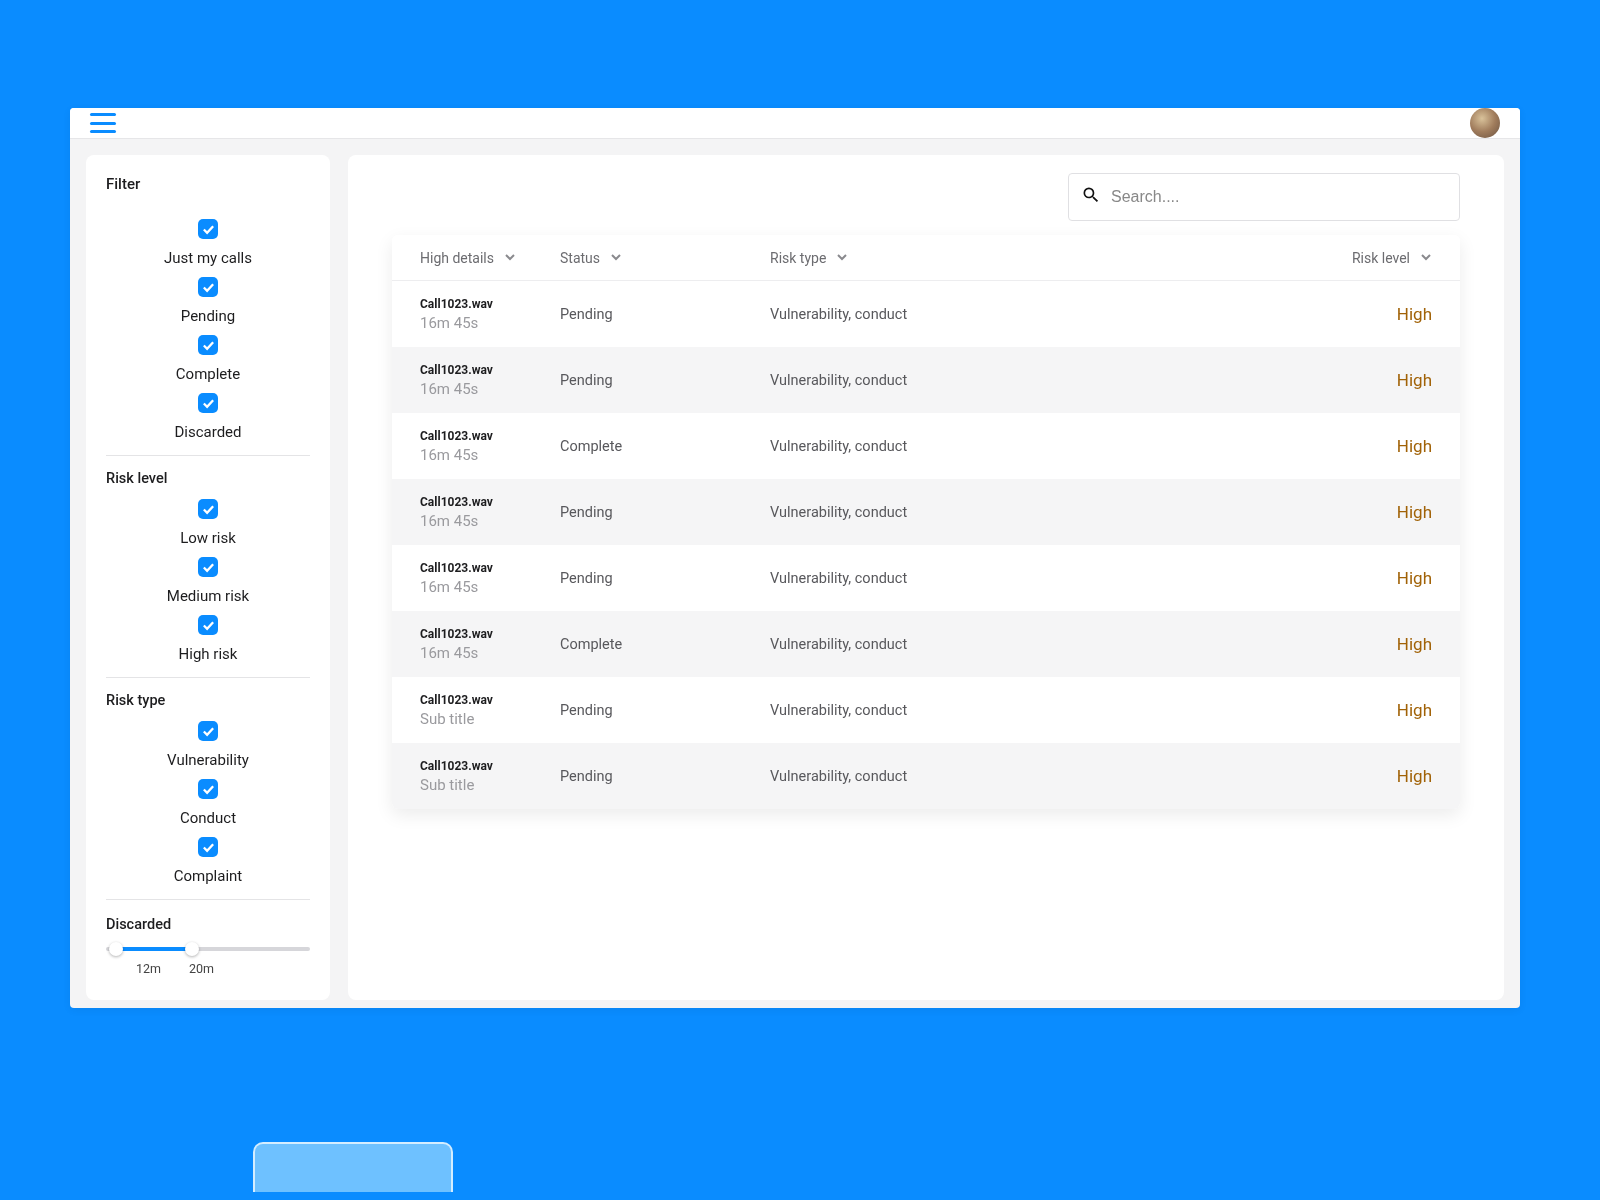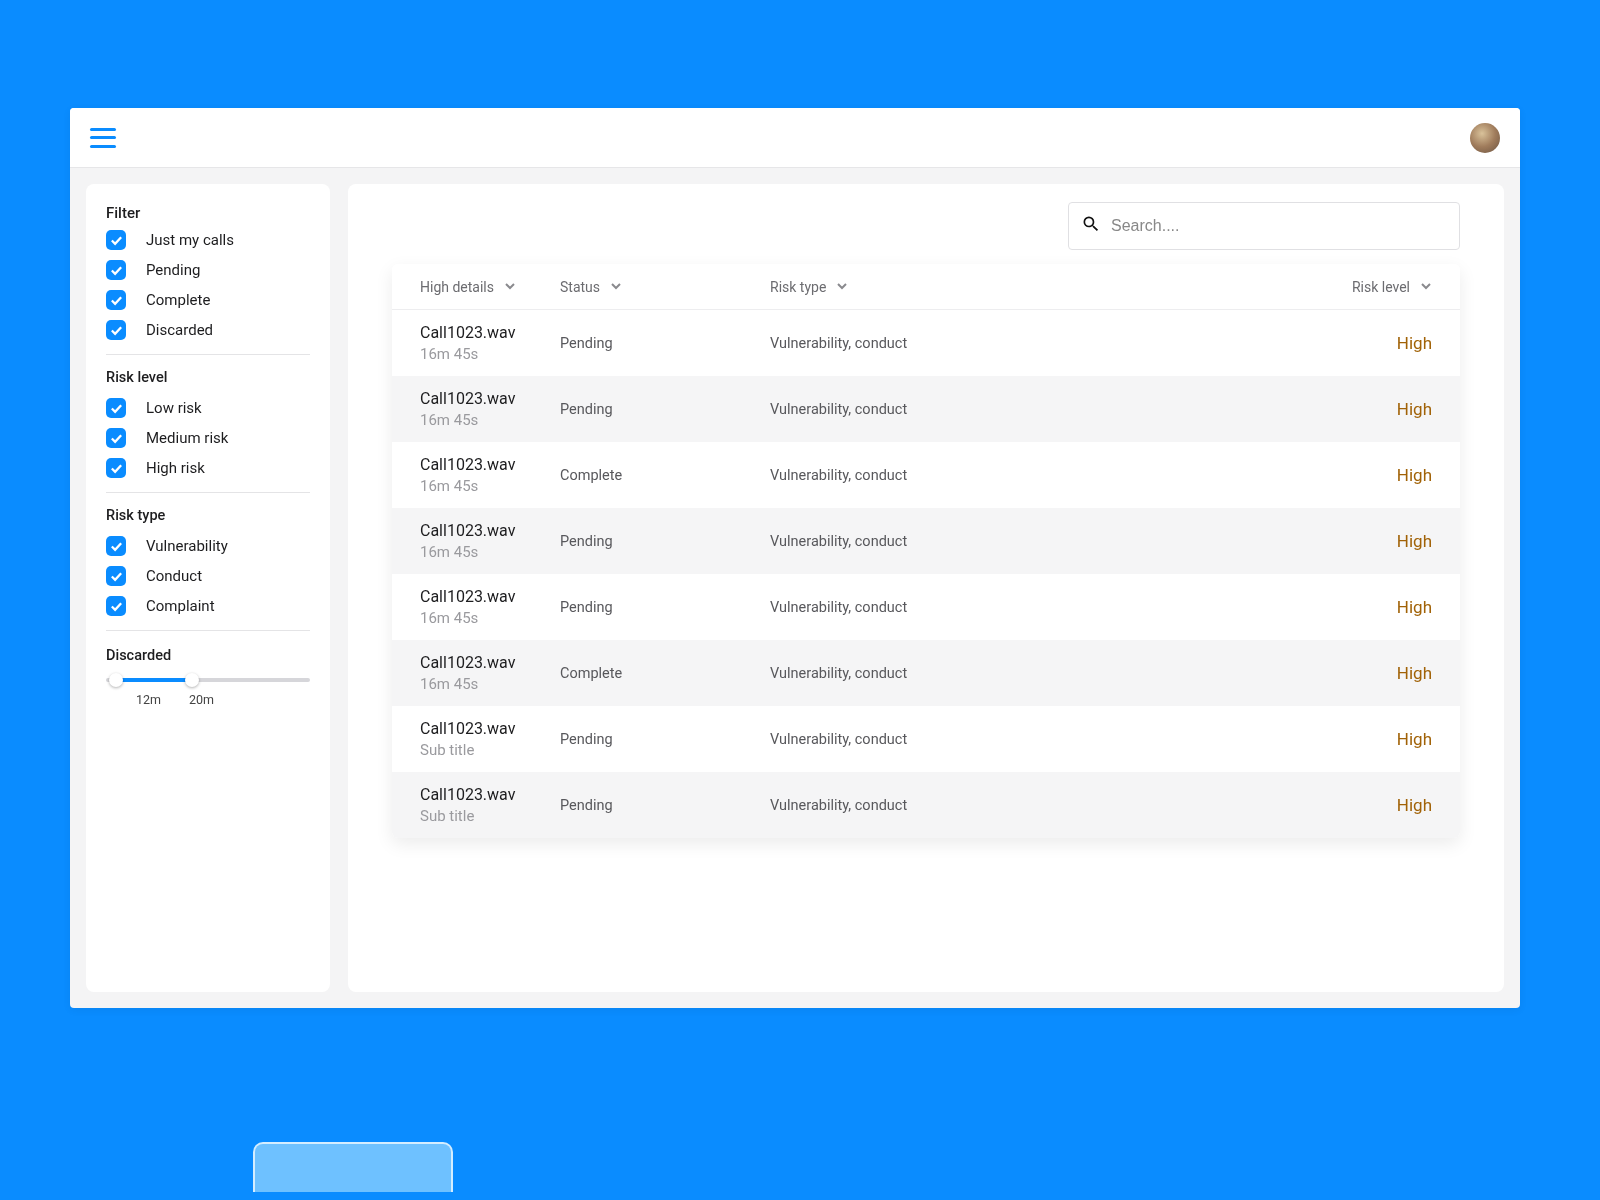--- a/index.html
+++ b/index.html
@@ -61,35 +61,36 @@
 }
 .sidebar {
   width: 244px;
   background: #fff;
   border-radius: 8px;
   padding: 20px 20px 24px 20px;
 }
 .filter-title {
   font-size: 15px;
   color: #1d1d1f;
-  margin-bottom: 8px;
+  margin-bottom: 26px;
   font-weight: 500;
 }
 .filter-group-title {
   font-size: 14.5px;
   color: #1d1d1f;
   margin: 14px 0 12px 0;
   font-weight: 500;
 }
 .check-row {
   display: flex;
   align-items: center;
-  gap: 20px;
+  gap: 10px;
   margin-bottom: 10px;
   cursor: pointer;
+  flex-direction: column;
 }
 .check-box {
   width: 20px;
   height: 20px;
   background: #0a8cff;
   border-radius: 5px;
   display: flex;
   align-items: center;
   justify-content: center;
 }
@@ -189,21 +190,21 @@
 .col-risklevel { width: 110px; justify-content: flex-end; }
 .head-caret svg { width: 12px; height: 12px; fill: none; stroke: #8a8a8e; stroke-width: 2; }
 .table-row {
   display: flex;
   align-items: center;
   height: 66px;
   padding: 0 28px;
   cursor: pointer;
 }
 .table-row.alt { background: #f5f5f6; }
-.row-title { font-size: 16px; color: #1d1d1f; margin-bottom: 3px; }
+.row-title { font-size: 12px; color: #1d1d1f; margin-bottom: 3px; font-weight: bold; }
 .row-sub { font-size: 15px; color: #9a9a9e; }
 .row-status { font-size: 14.5px; color: #58585c; }
 .row-risktype { font-size: 14.5px; color: #58585c; }
 .row-risklevel { font-size: 17px; color: #a16207; text-align: right; width: 100%; }
 .thinker-badge {
   position: absolute;
   left: 253px;
   bottom: 8px;
   width: 200px;
   height: 50px;

